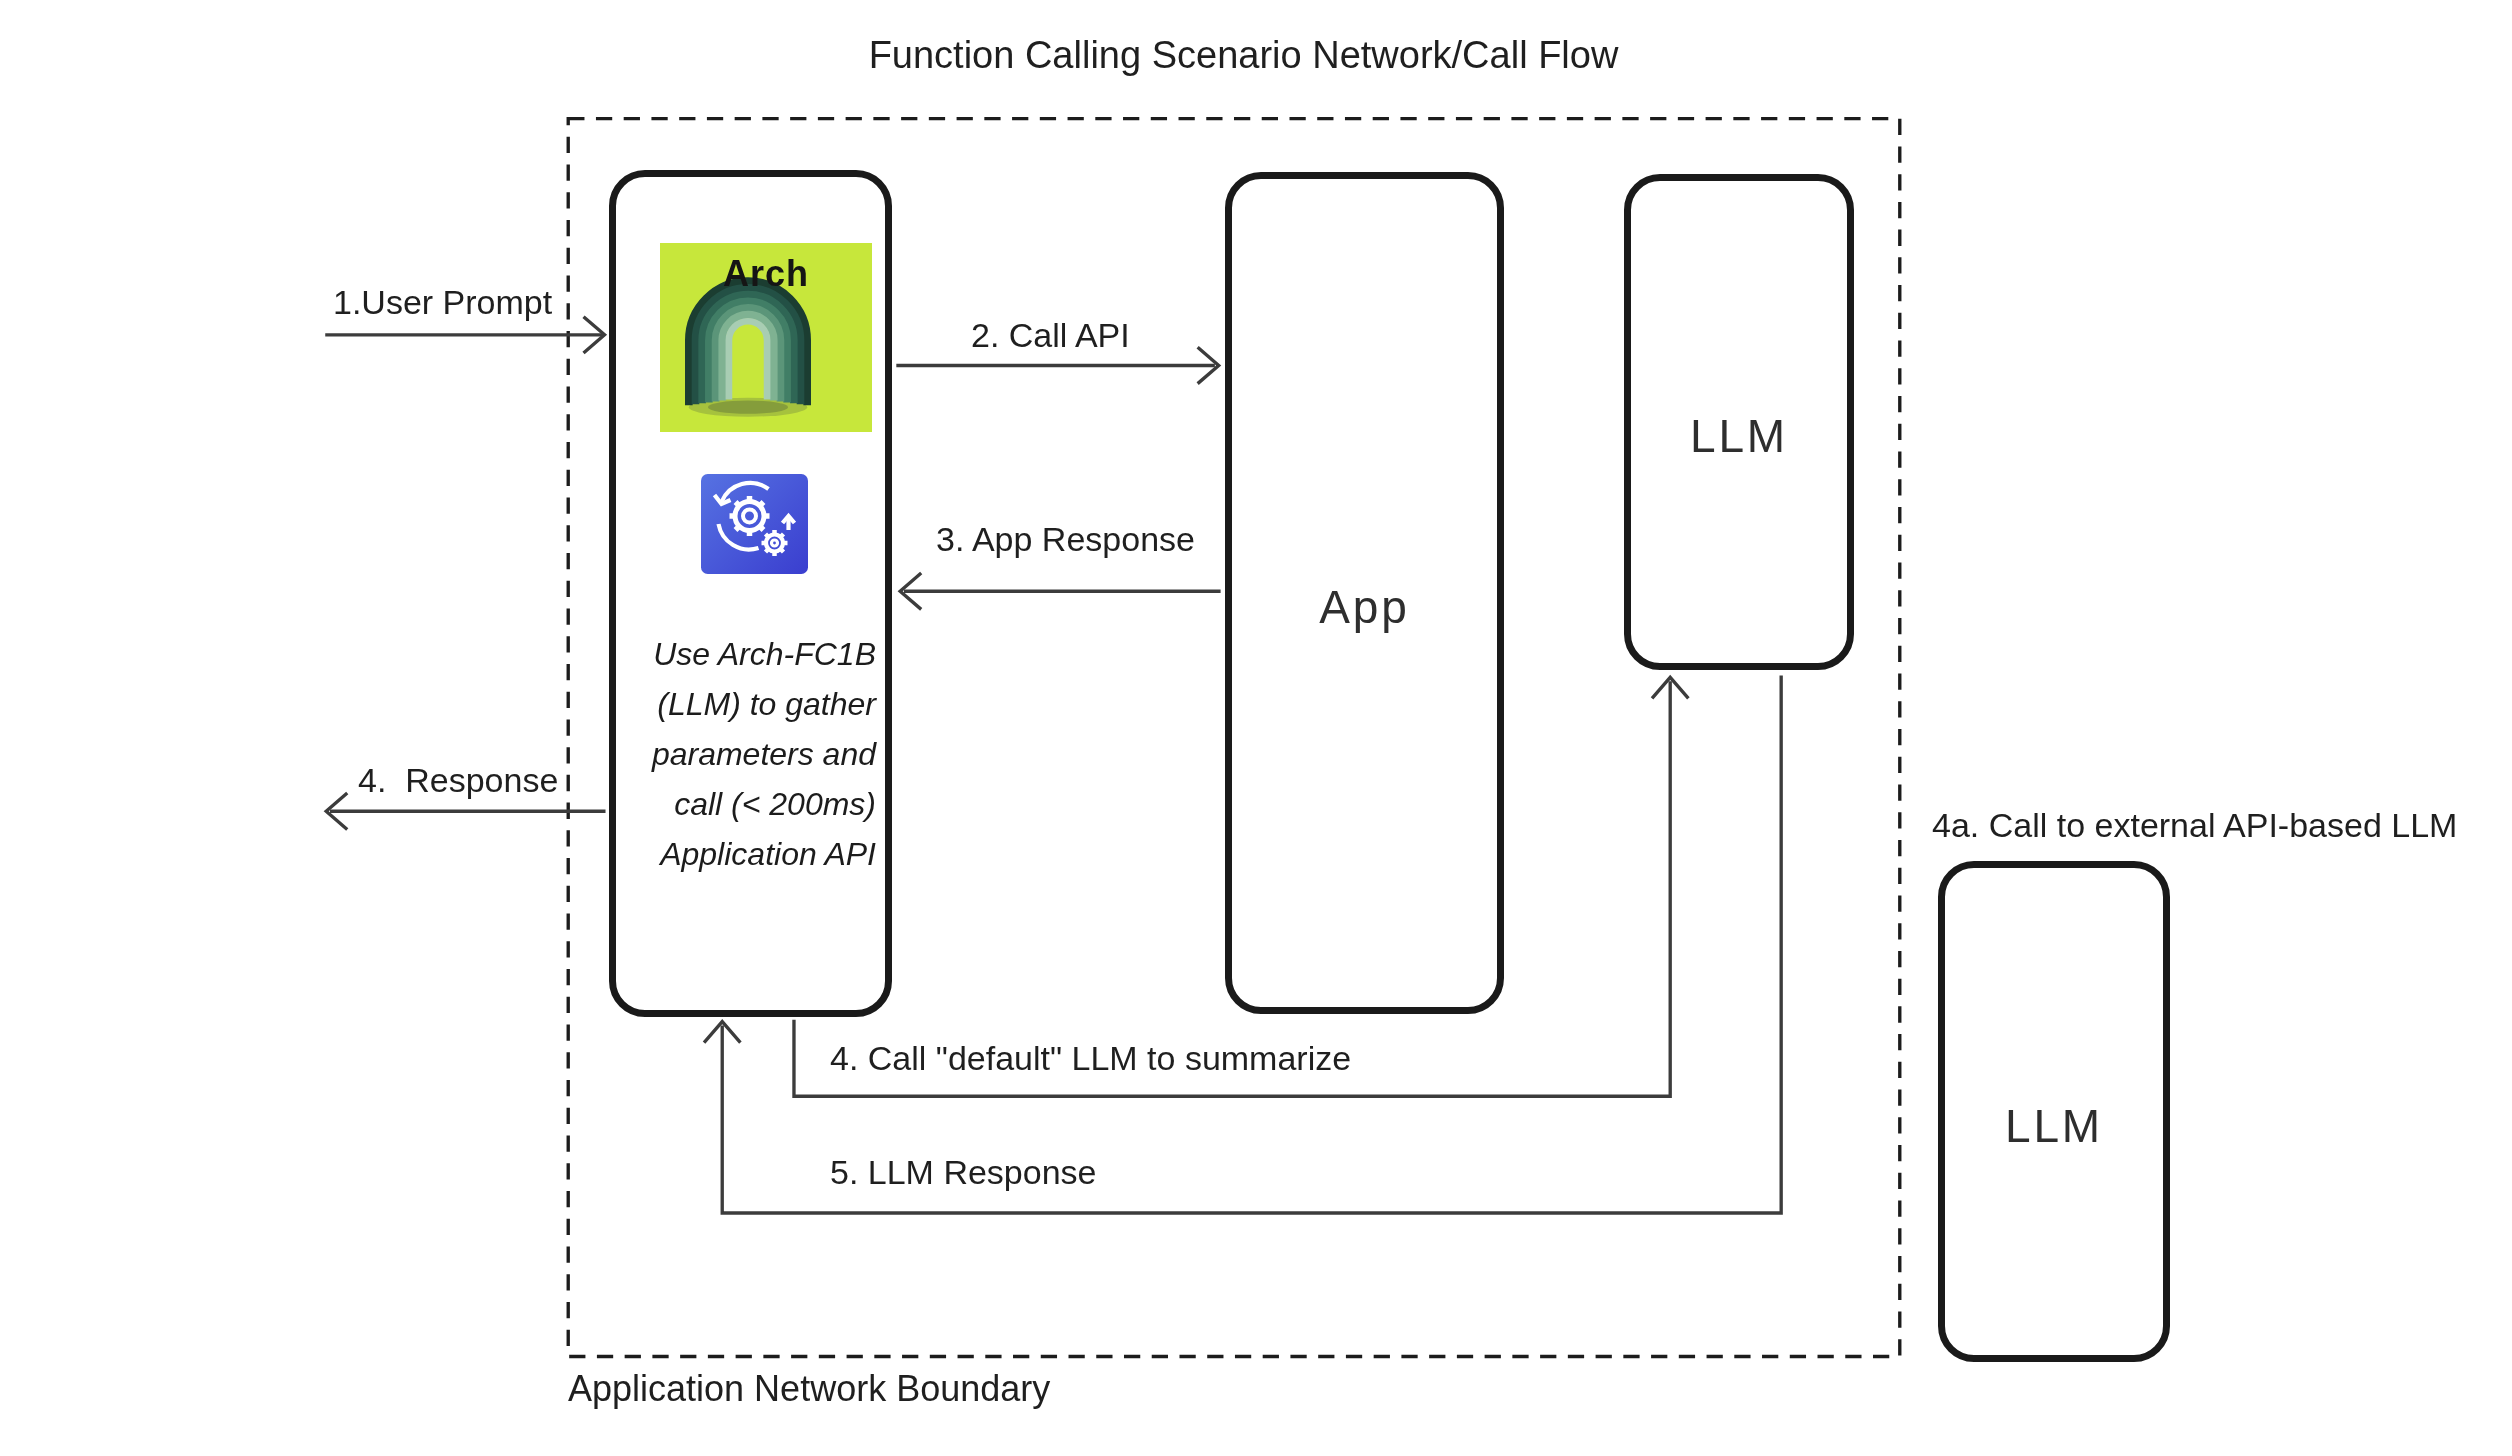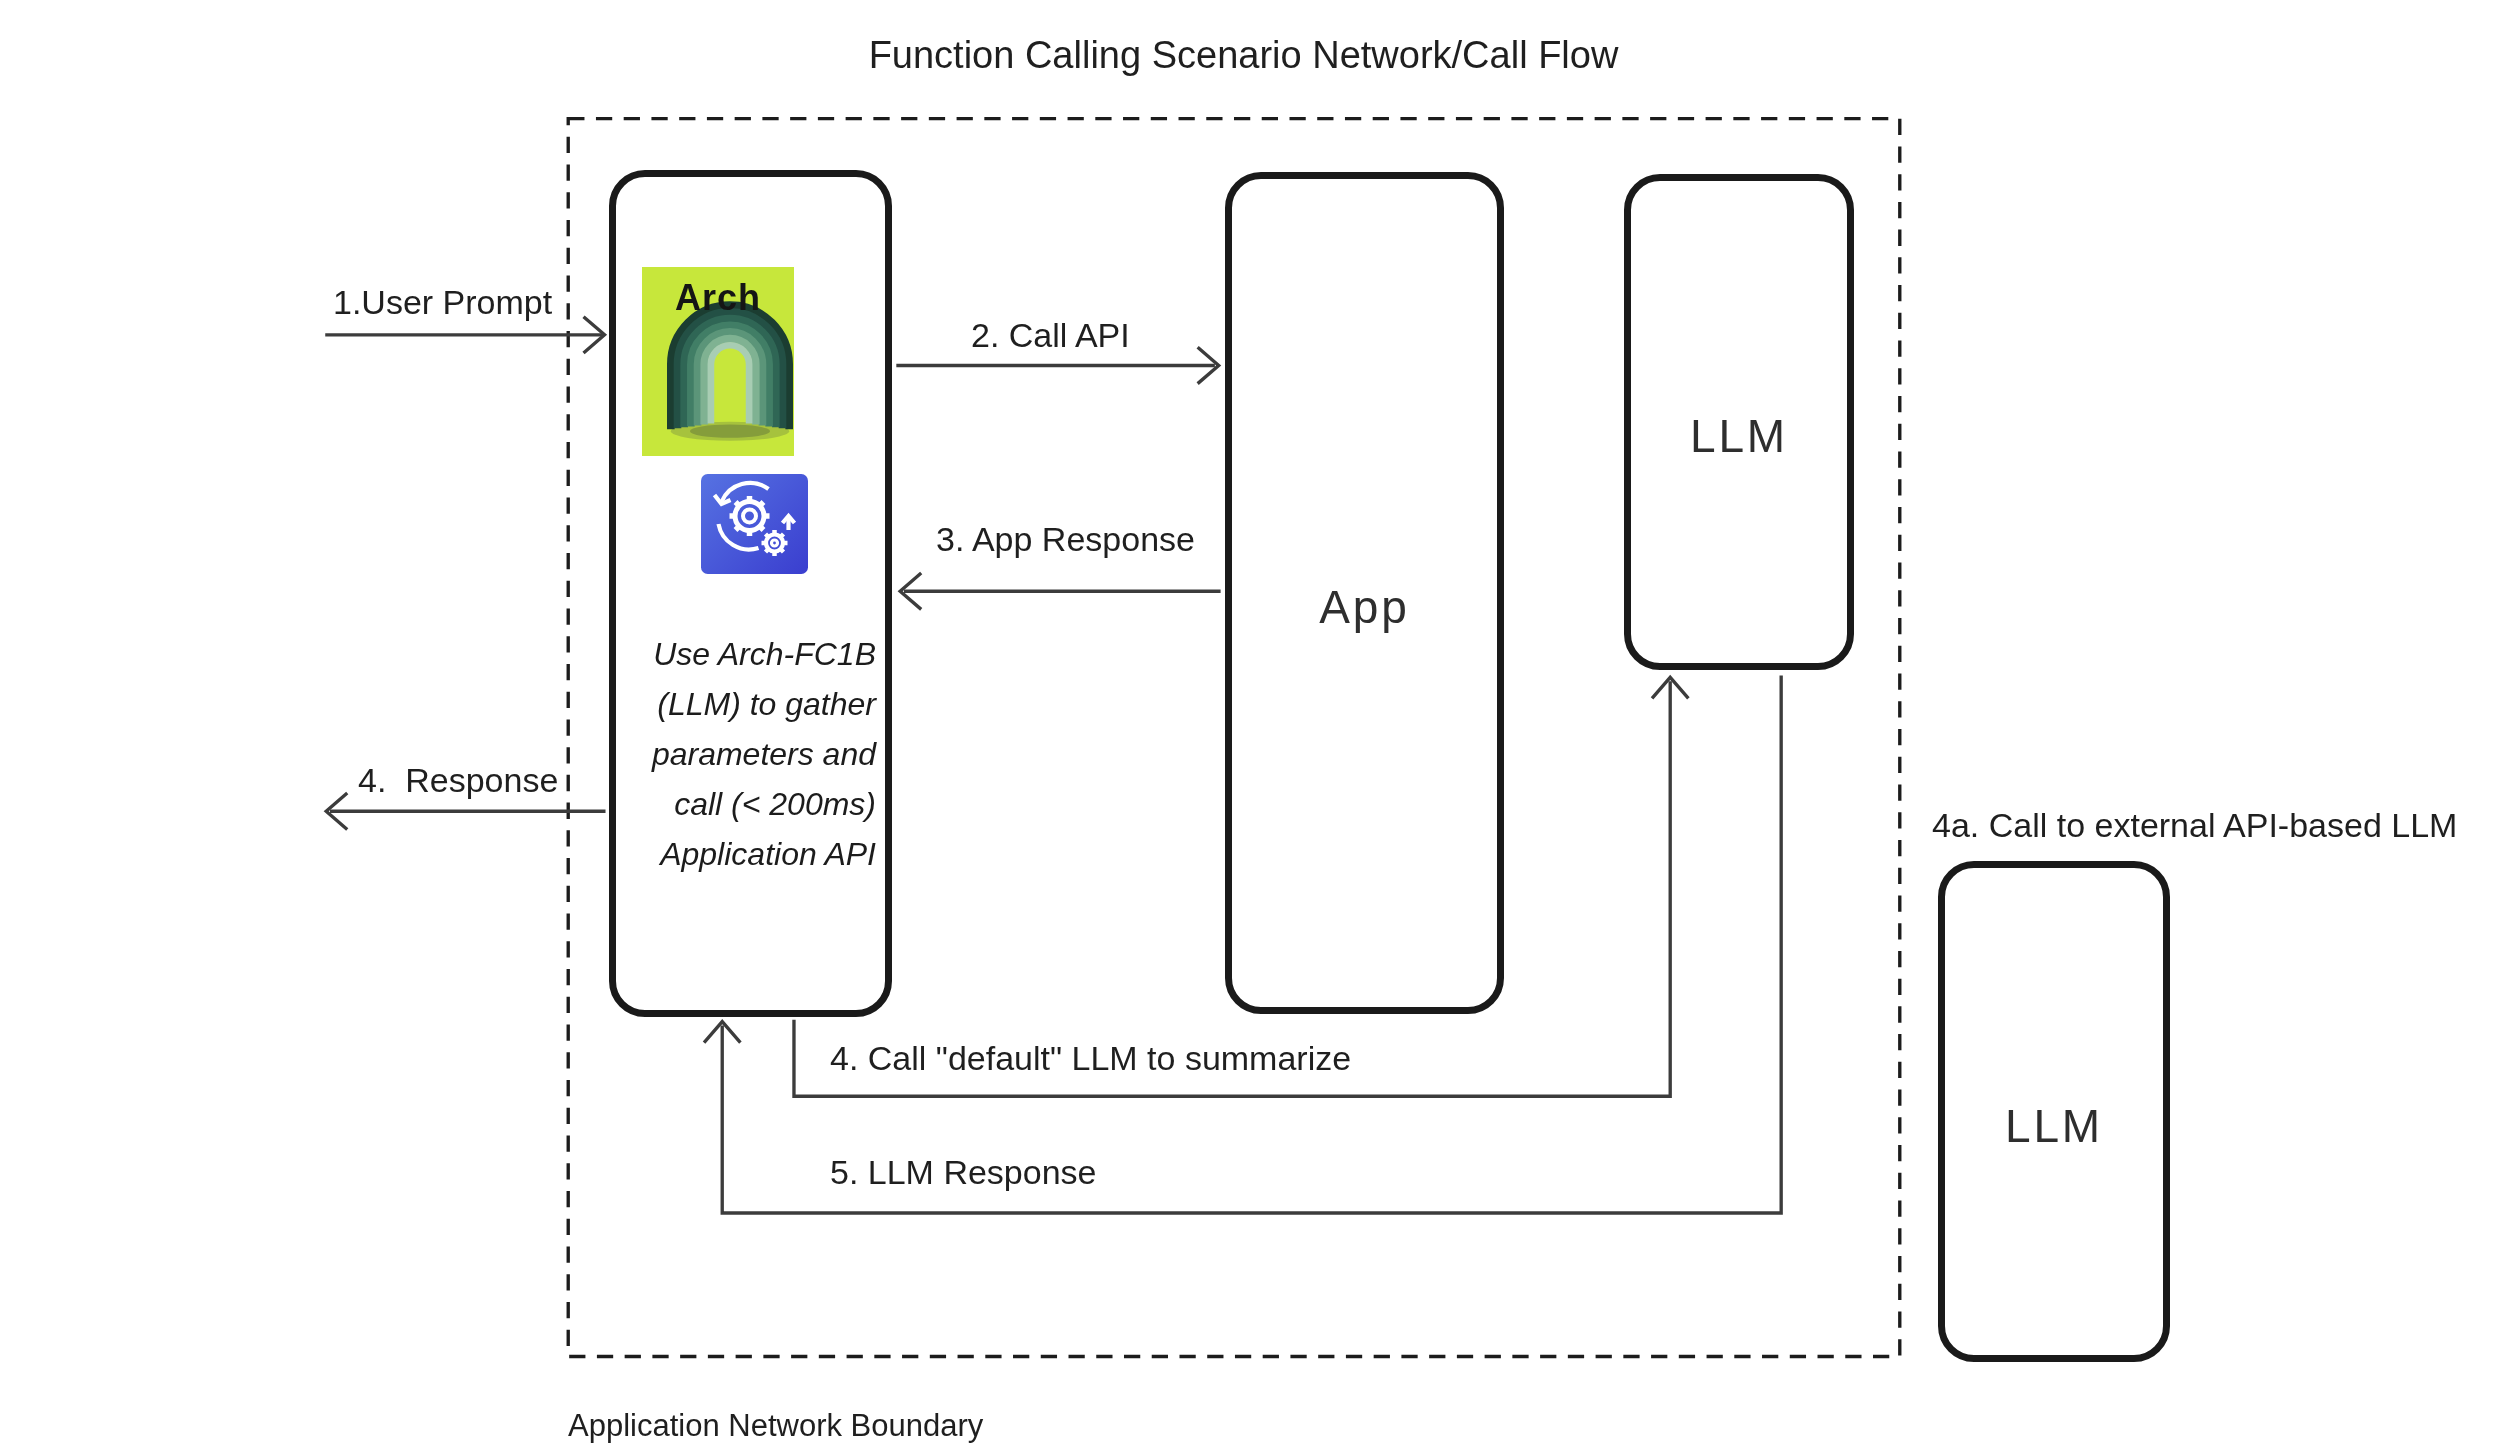--- a/index.html
+++ b/index.html
@@ -30,23 +30,22 @@
   .node-label{font-size:46px;color:#2e2e2e;letter-spacing:2.9px;margin-top:28px;}
 
   .users-box{left:38px;top:161px;width:283px;height:854px;}
   .arch-box{left:609px;top:170px;width:283px;height:847px;}
   .app-box{left:1225px;top:172px;width:279px;height:842px;}
   .llm-internal-box{left:1624px;top:174px;width:230px;height:496px;}
   .llm-external-box{left:1938px;top:861px;width:232px;height:501px;}
 
   
   .arch-logo{
-    left:642px;top:243px;width:152px;height:189px;
+    left:660px;top:243px;width:212px;height:189px;
     background:var(--lime);
-    margin-top:24px;
   }
   .arch-logo-text{
     position:absolute;left:0;top:9.6px;width:100%;text-align:center;
     font-size:36px;font-weight:bold;color:#151515;letter-spacing:1px;
   }
   .arch-logo svg{position:absolute;left:0;top:0;}
 
   
   .gear-icon{
     left:701px;top:474px;width:107px;height:100px;border-radius:6.7px;
@@ -61,21 +60,21 @@
   .edge-label{
     position:absolute;font-size:34px;color:#1f1f1f;white-space:pre;
   }
   .lbl-user-prompt{left:333px;top:283px;}
   .lbl-call-api{left:971px;top:316px;}
   .lbl-app-response{left:936px;top:520px;}
   .lbl-response{left:358px;top:761px;}
   .lbl-call-default{left:830px;top:1039px;}
   .lbl-llm-response{left:830px;top:1153px;}
   .lbl-external-call{left:1932px;top:806px;white-space:nowrap;}
-  .lbl-boundary{left:568px;top:1408px;font-size:31px;color:#1f1f1f;}
+  .lbl-boundary{left:568px;top:1368px;font-size:36px;color:#1f1f1f;}
 
   svg.overlay{position:absolute;left:0;top:0;pointer-events:none;}
 </style>
 </head>
 <body>
 
 <div class="canvas">
 
   <div class="abs diagram-title">Function Calling Scenario Network/Call Flow</div>
 

